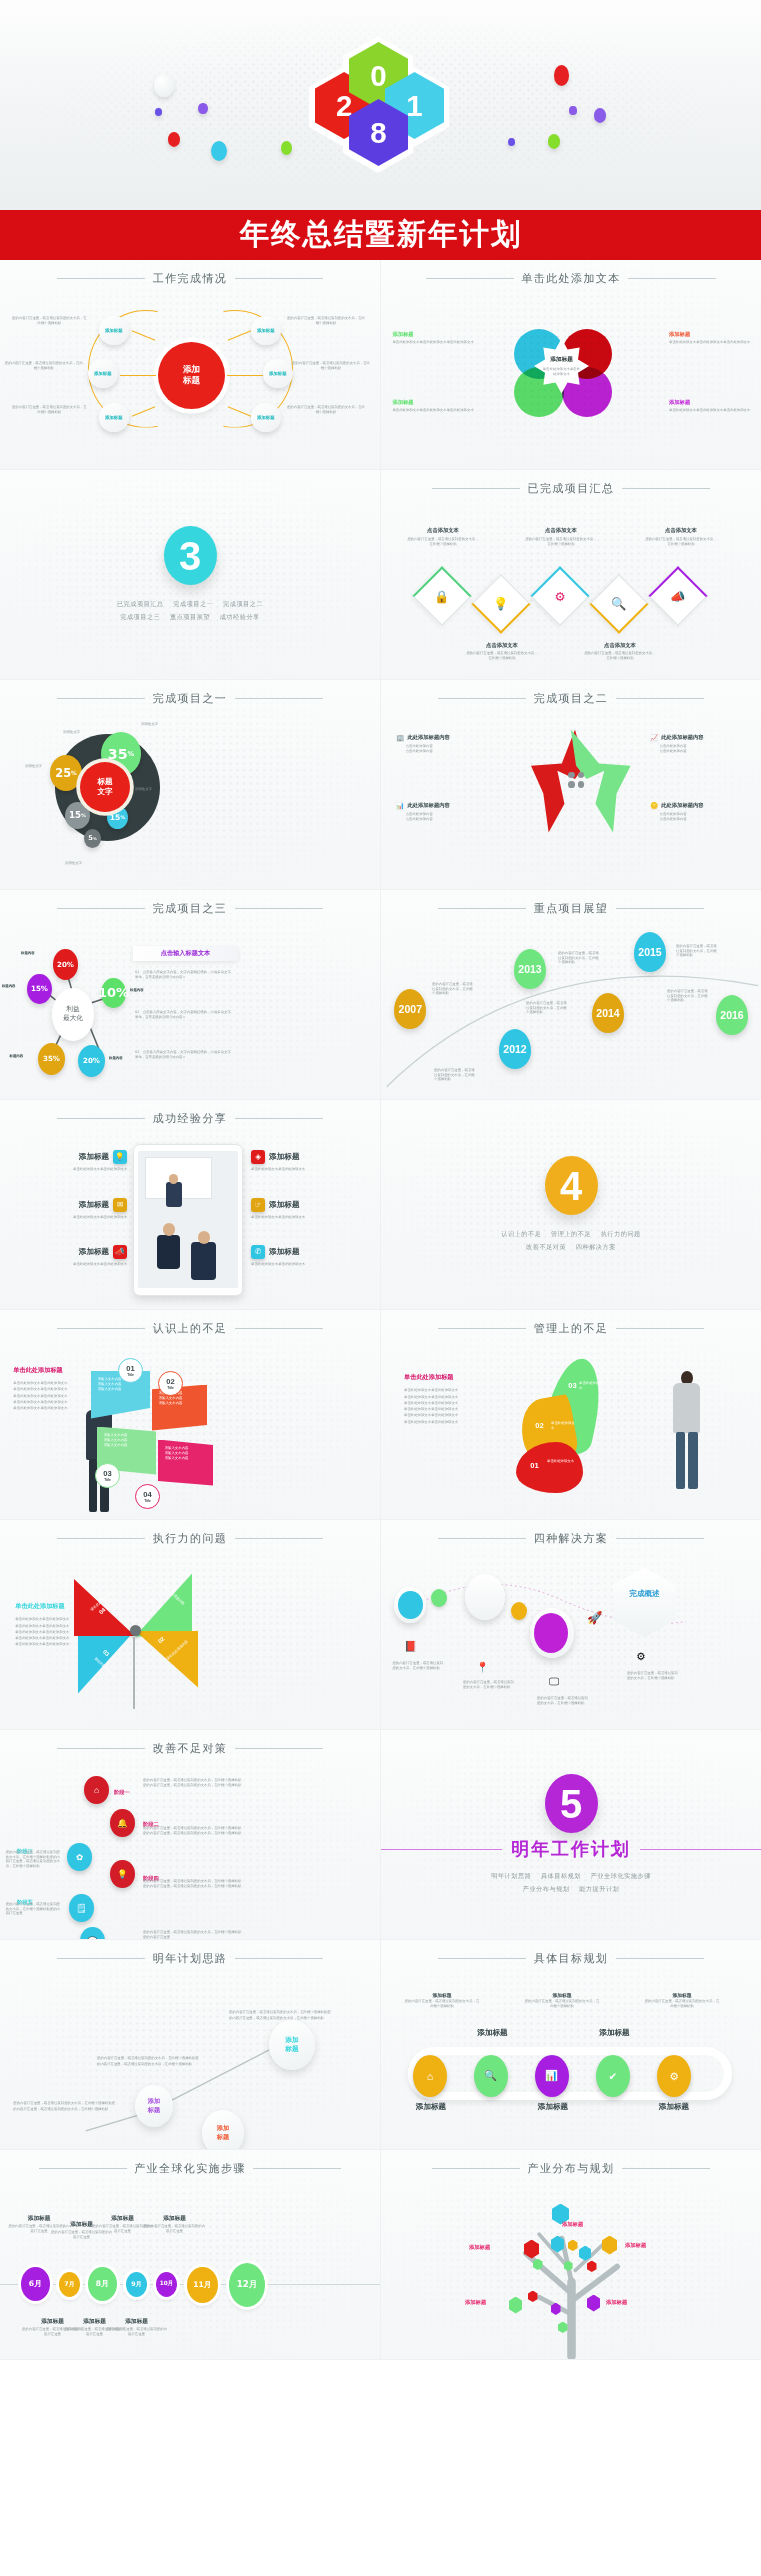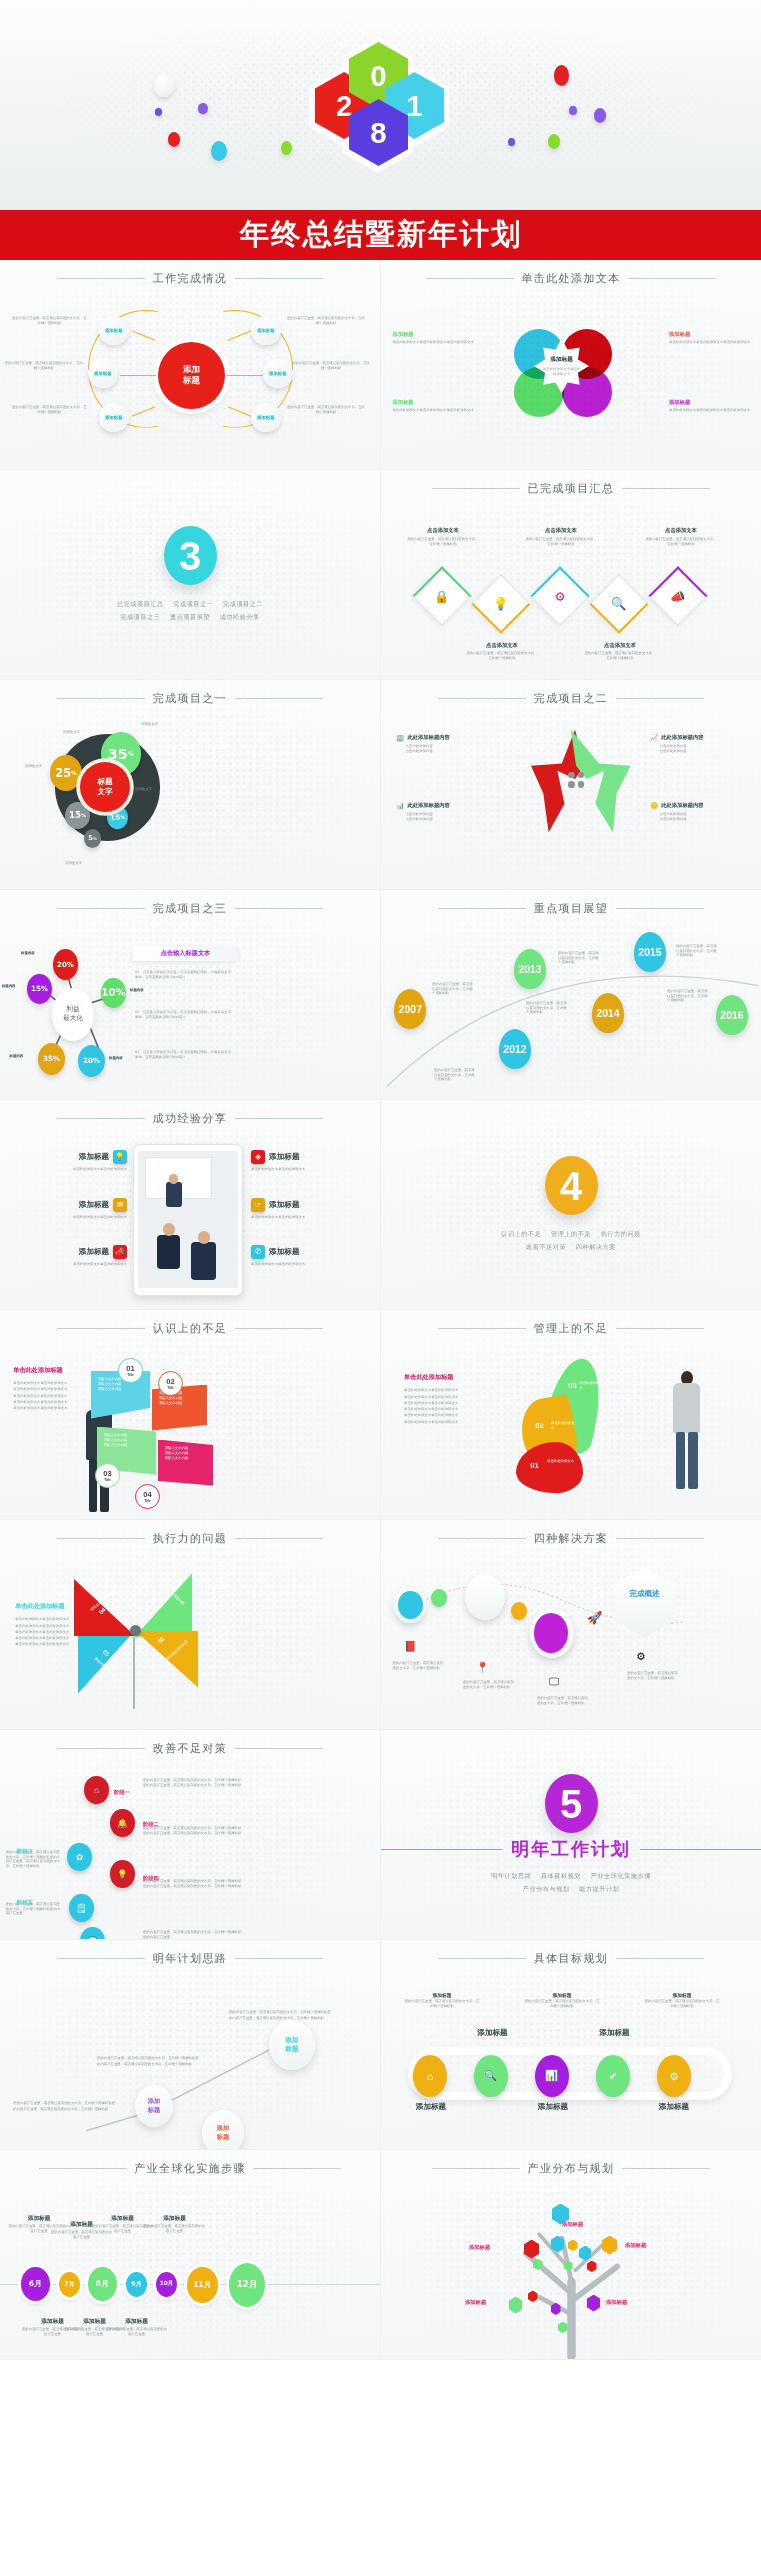--- a/index.html
+++ b/index.html
@@ -439,21 +439,21 @@
           <g stroke="#5b6466" stroke-width="1.6" fill="none">
             <line x1="78" y1="84" x2="68" y2="50"></line>
               <line x1="62" y1="88" x2="42" y2="72"></line>
             <line x1="96" y1="88" x2="120" y2="80"></line>
               <line x1="70" y1="108" x2="55" y2="140"></line>
             <line x1="92" y1="108" x2="105" y2="140"></line>
           </g>
         </svg>
         <div class="bub" style="left:53px;top:30.5px;width:25px;height:30.5px;background:#e01b1b;font-size:7.1px;">20%</div>
         <div class="bub" style="left:27px;top:55px;width:25px;height:30.5px;background:#a61fe0;font-size:7.1px;">15%</div>
-        <div class="bub" style="left:101px;top:59px;width:25px;height:30.5px;background:#5ce06a;font-size:10px;">10%</div>
+        <div class="bub" style="left:101px;top:59px;width:25px;height:30.5px;background:#5ce06a;font-size:13px;">10%</div>
         <div class="bub" style="left:38px;top:124px;width:27px;height:32px;background:#e0a511;font-size:7.1px;">35%</div>
         <div class="bub" style="left:78px;top:126px;width:27px;height:32px;background:#2fc5e3;font-size:7.1px;">20%</div>
         <div style="position:absolute;left:52px;top:69px;width:42px;height:53px;border-radius:50%;background:#fff;
              box-shadow:0 2.9px 7.6px rgba(0,0,0,.12);display:flex;align-items:center;justify-content:center;
              font-size:6.7px;color:#5b6466;text-align:center;white-space:pre-line;line-height:1.35;font-family:'DejaVu Sans',sans-serif;">利益
 最大化</div>
 
         <div class="mini" style="position:absolute;left:21px;top:32px;font-weight:bold;color:#37474a;">标题内容</div>
         <div class="mini" style="position:absolute;left:1.9px;top:65px;font-weight:bold;color:#37474a;">标题内容</div>
         <div class="mini" style="position:absolute;left:130px;top:69px;font-weight:bold;color:#37474a;">标题内容</div>

